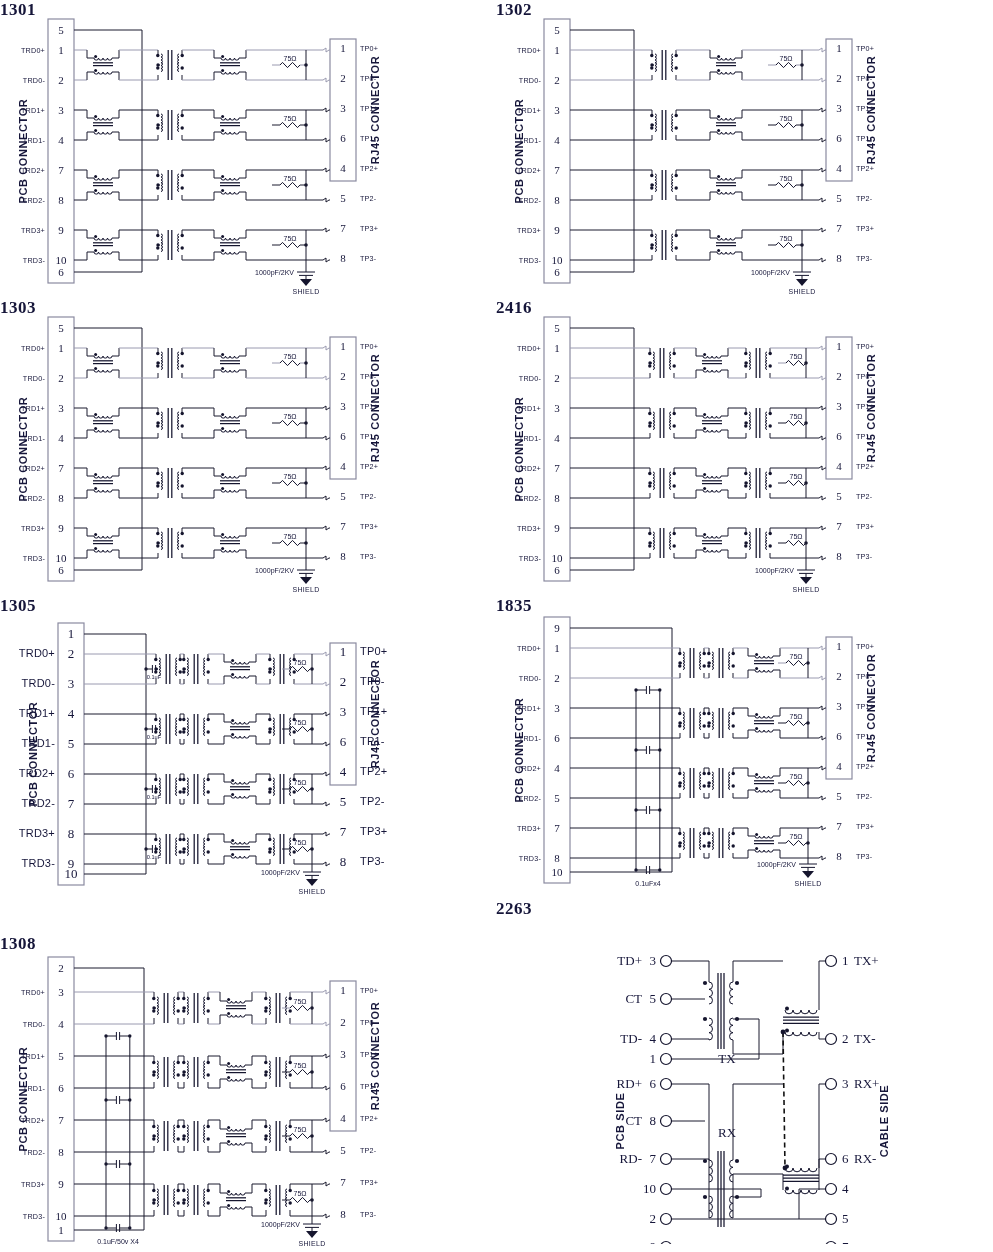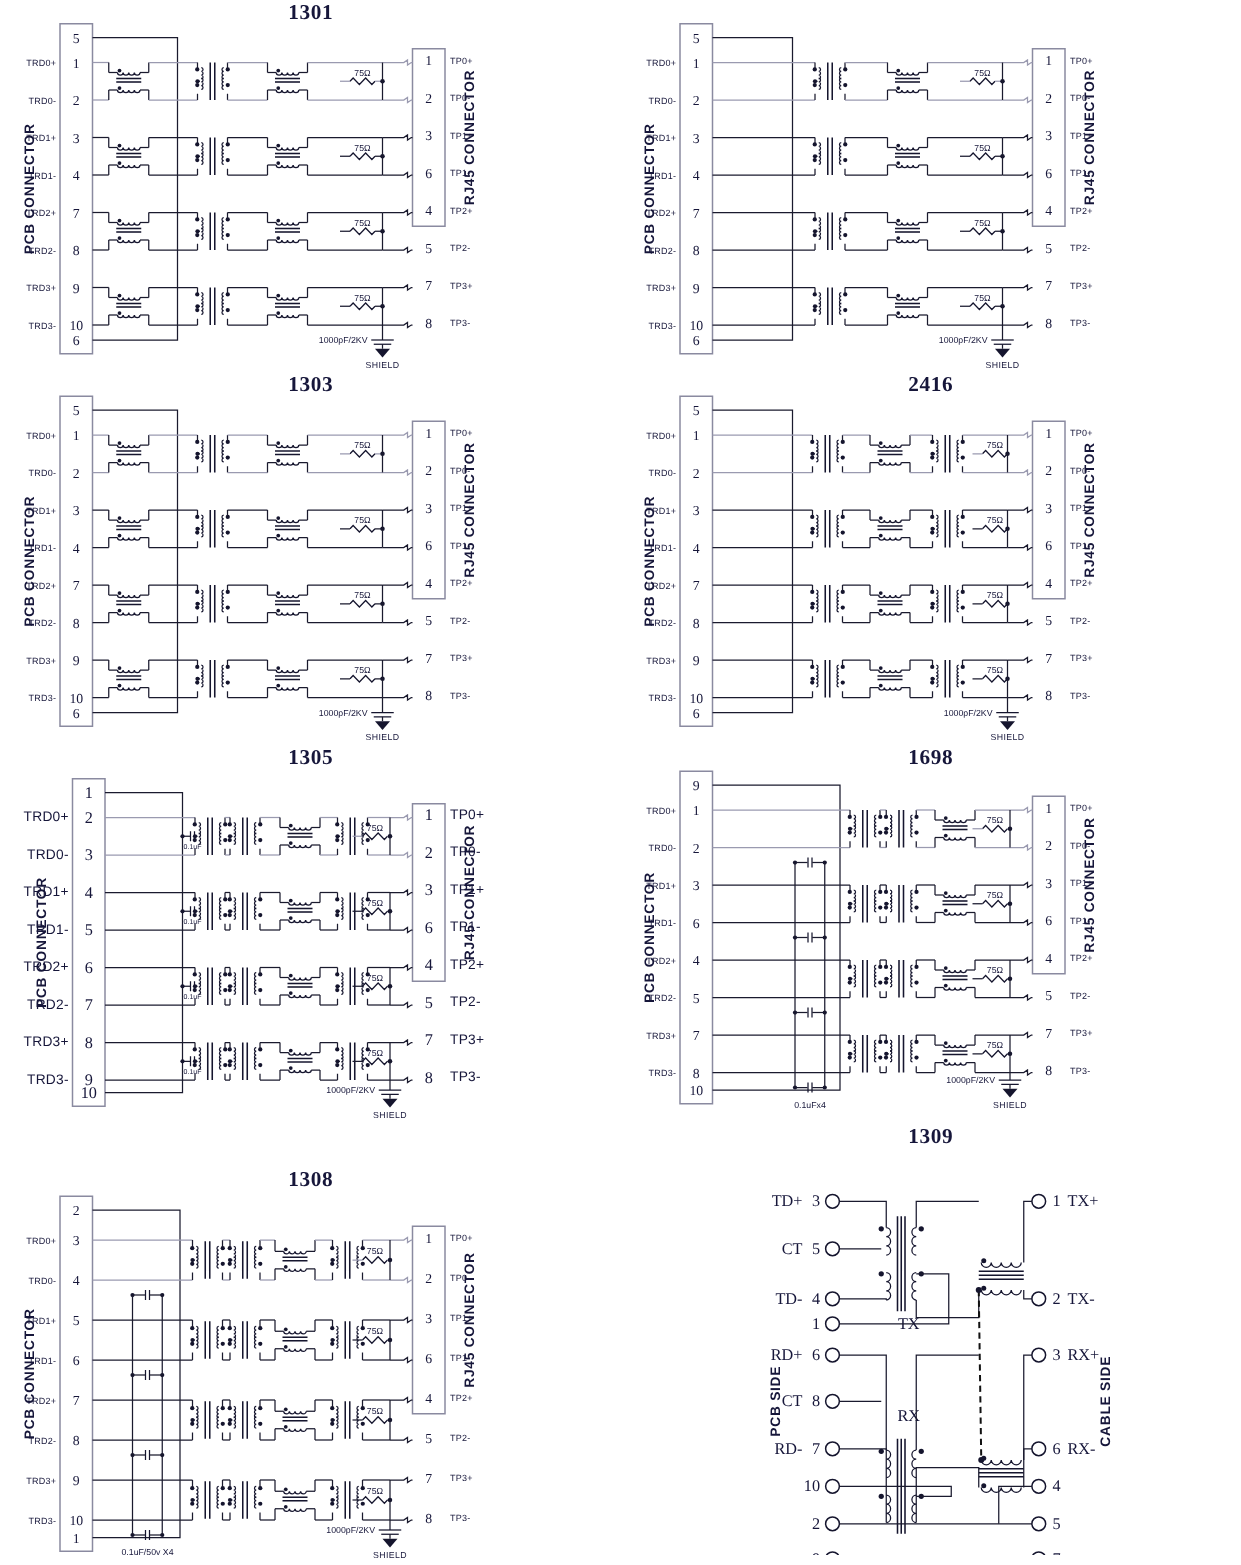--- a/index.html
+++ b/index.html
@@ -1,19 +1,19 @@
 <!DOCTYPE html>
 <html><head>
 <meta charset="utf-8">
 <style>
   html,body{margin:0;padding:0;background:#fff;}
   body{width:993px;height:1252px;position:relative;
        font-family:"Liberation Sans","DejaVu Sans",sans-serif;color:#111;}
   .panel{position:absolute;}
-  .title{position:absolute;width:100%;text-align:center;top:0;
+  .title{position:absolute;width:100%;text-align:left;top:0;
          font-family:"Liberation Serif","DejaVu Serif",serif;
          font-weight:bold;font-size:17px;color:#16163a;letter-spacing:.5px;}
   svg{display:block;}
   .sidelabel{font-size:11px;font-weight:bold;letter-spacing:.6px;fill:#16163a;}
   .pinnum{font-size:11px;fill:#16163a;font-family:"Liberation Serif",serif;}
   .pinnum.big{font-size:13px;}
   .siglbl{font-size:7.2px;fill:#16163a;letter-spacing:.2px;}
   .siglbl.big{font-size:11px;}
   .val{font-size:7px;fill:#16163a;}
   .val.sm{font-size:5.6px;}
@@ -318,20 +318,21 @@
         <path d="M299,275.4 h14" class="comp" stroke-width="1.3"></path>
         <path d="M306,275.4 V279" class="wire"></path>
         <path d="M300,279 h12 l-6,7 Z" class="dot"></path>
         <text x="294" y="274.5" class="val " text-anchor="end">1000pF/2KV</text>
         <text x="306" y="294" class="shield" text-anchor="middle">SHIELD</text>
       </g>
     </svg>
 </div>
 
 <div class="panel" style="left:496px;top:0;width:497px;height:300px;">
+  <div class="title">1302</div>
   <svg width="497" height="300" viewBox="0 0 497 300">
       <g class="dg">
         <rect x="48" y="19" width="26" height="264" class="box"></rect>
         <rect x="330" y="39" width="26" height="142" class="box"></rect>
         <text x="0" y="0" class="sidelabel" transform="translate(27,151) rotate(-90)" text-anchor="middle">PCB CONNECTOR</text>
         <text x="0" y="0" class="sidelabel" transform="translate(379,110) rotate(-90)" text-anchor="middle">RJ45 CONNECTOR</text>
         <text x="61" y="34" class="pinnum" text-anchor="middle">5</text>
         <text x="61" y="276" class="pinnum" text-anchor="middle">6</text>
         <path d="M74,30 H138 V272 H74" class="wire"></path>
         <text x="61" y="54" class="pinnum" text-anchor="middle">1</text>
@@ -1541,21 +1542,21 @@
         <path d="M305,279.4 h14" class="comp" stroke-width="1.3"></path>
         <path d="M312,279.4 V283" class="wire"></path>
         <path d="M306,283 h12 l-6,7 Z" class="dot"></path>
         <text x="300" y="278.5" class="val " text-anchor="end">1000pF/2KV</text>
         <text x="312" y="298" class="shield" text-anchor="middle">SHIELD</text>
       </g>
     </svg>
 </div>
 
 <div class="panel" style="left:496px;top:596px;width:497px;height:305px;">
-  <div class="title">1698</div>
+  <div class="title">1835</div>
   <svg width="497" height="305" viewBox="0 0 497 305">
       <g class="dg">
         <rect x="48" y="21" width="26" height="266" class="box"></rect>
         <rect x="330" y="41" width="26" height="142" class="box"></rect>
         <text x="0" y="0" class="sidelabel" transform="translate(27,154) rotate(-90)" text-anchor="middle">PCB CONNECTOR</text>
         <text x="0" y="0" class="sidelabel" transform="translate(379,112) rotate(-90)" text-anchor="middle">RJ45 CONNECTOR</text>
         <text x="61" y="36" class="pinnum" text-anchor="middle">9</text>
         <text x="61" y="280" class="pinnum" text-anchor="middle">10</text>
         <path d="M74,32 H176 V276 H74" class="wire"></path>
         <text x="61" y="56" class="pinnum" text-anchor="middle">1</text>
@@ -2279,21 +2280,21 @@
         <circle cx="129.8" cy="294" r="1.7" class="dot"></circle>
         <path d="M106,294 V294" class="wire"></path>
         <path d="M106,102 V294" class="wire"></path>
         <path d="M129.8,102 V294" class="wire"></path>
         <text x="118" y="310" class="val" text-anchor="middle">0.1uF/50v X4</text>
       </g>
     </svg>
 </div>
 
 <div class="panel" style="left:496px;top:899px;width:497px;height:353px;">
-  <div class="title">1309</div>
+  <div class="title">2263</div>
   <svg width="497" height="345" viewBox="0 0 497 345">
       <g id="g1309">
         <circle cx="170" cy="62" r="5.5" class="circ"></circle>
         <text x="160" y="66" class="pinnum big" text-anchor="end">3</text>
         <text x="146" y="66" class="pinnum big" text-anchor="end">TD+</text>
         <circle cx="170" cy="100" r="5.5" class="circ"></circle>
         <text x="160" y="104" class="pinnum big" text-anchor="end">5</text>
         <text x="146" y="104" class="pinnum big" text-anchor="end">CT</text>
         <circle cx="170" cy="140" r="5.5" class="circ"></circle>
         <text x="160" y="144" class="pinnum big" text-anchor="end">4</text>

